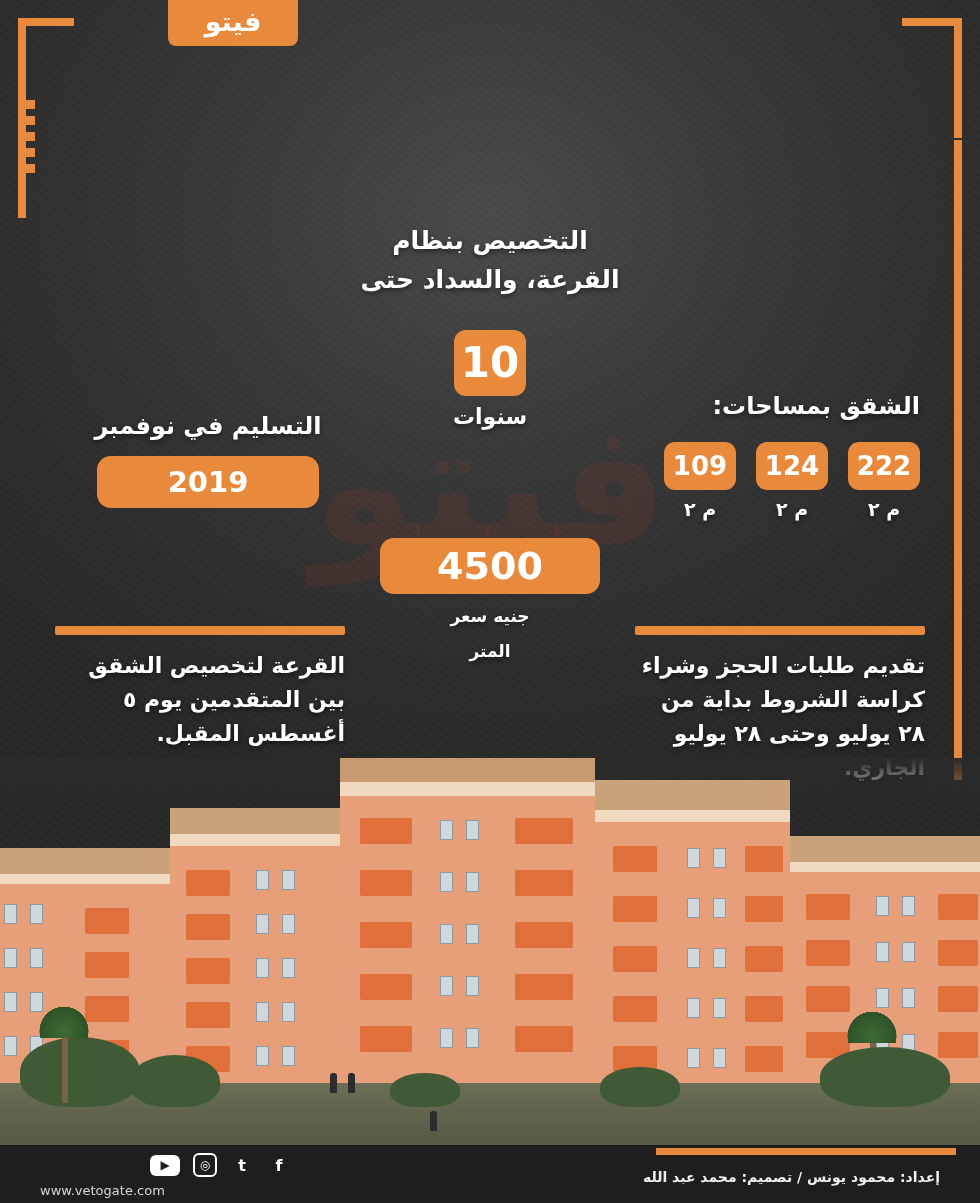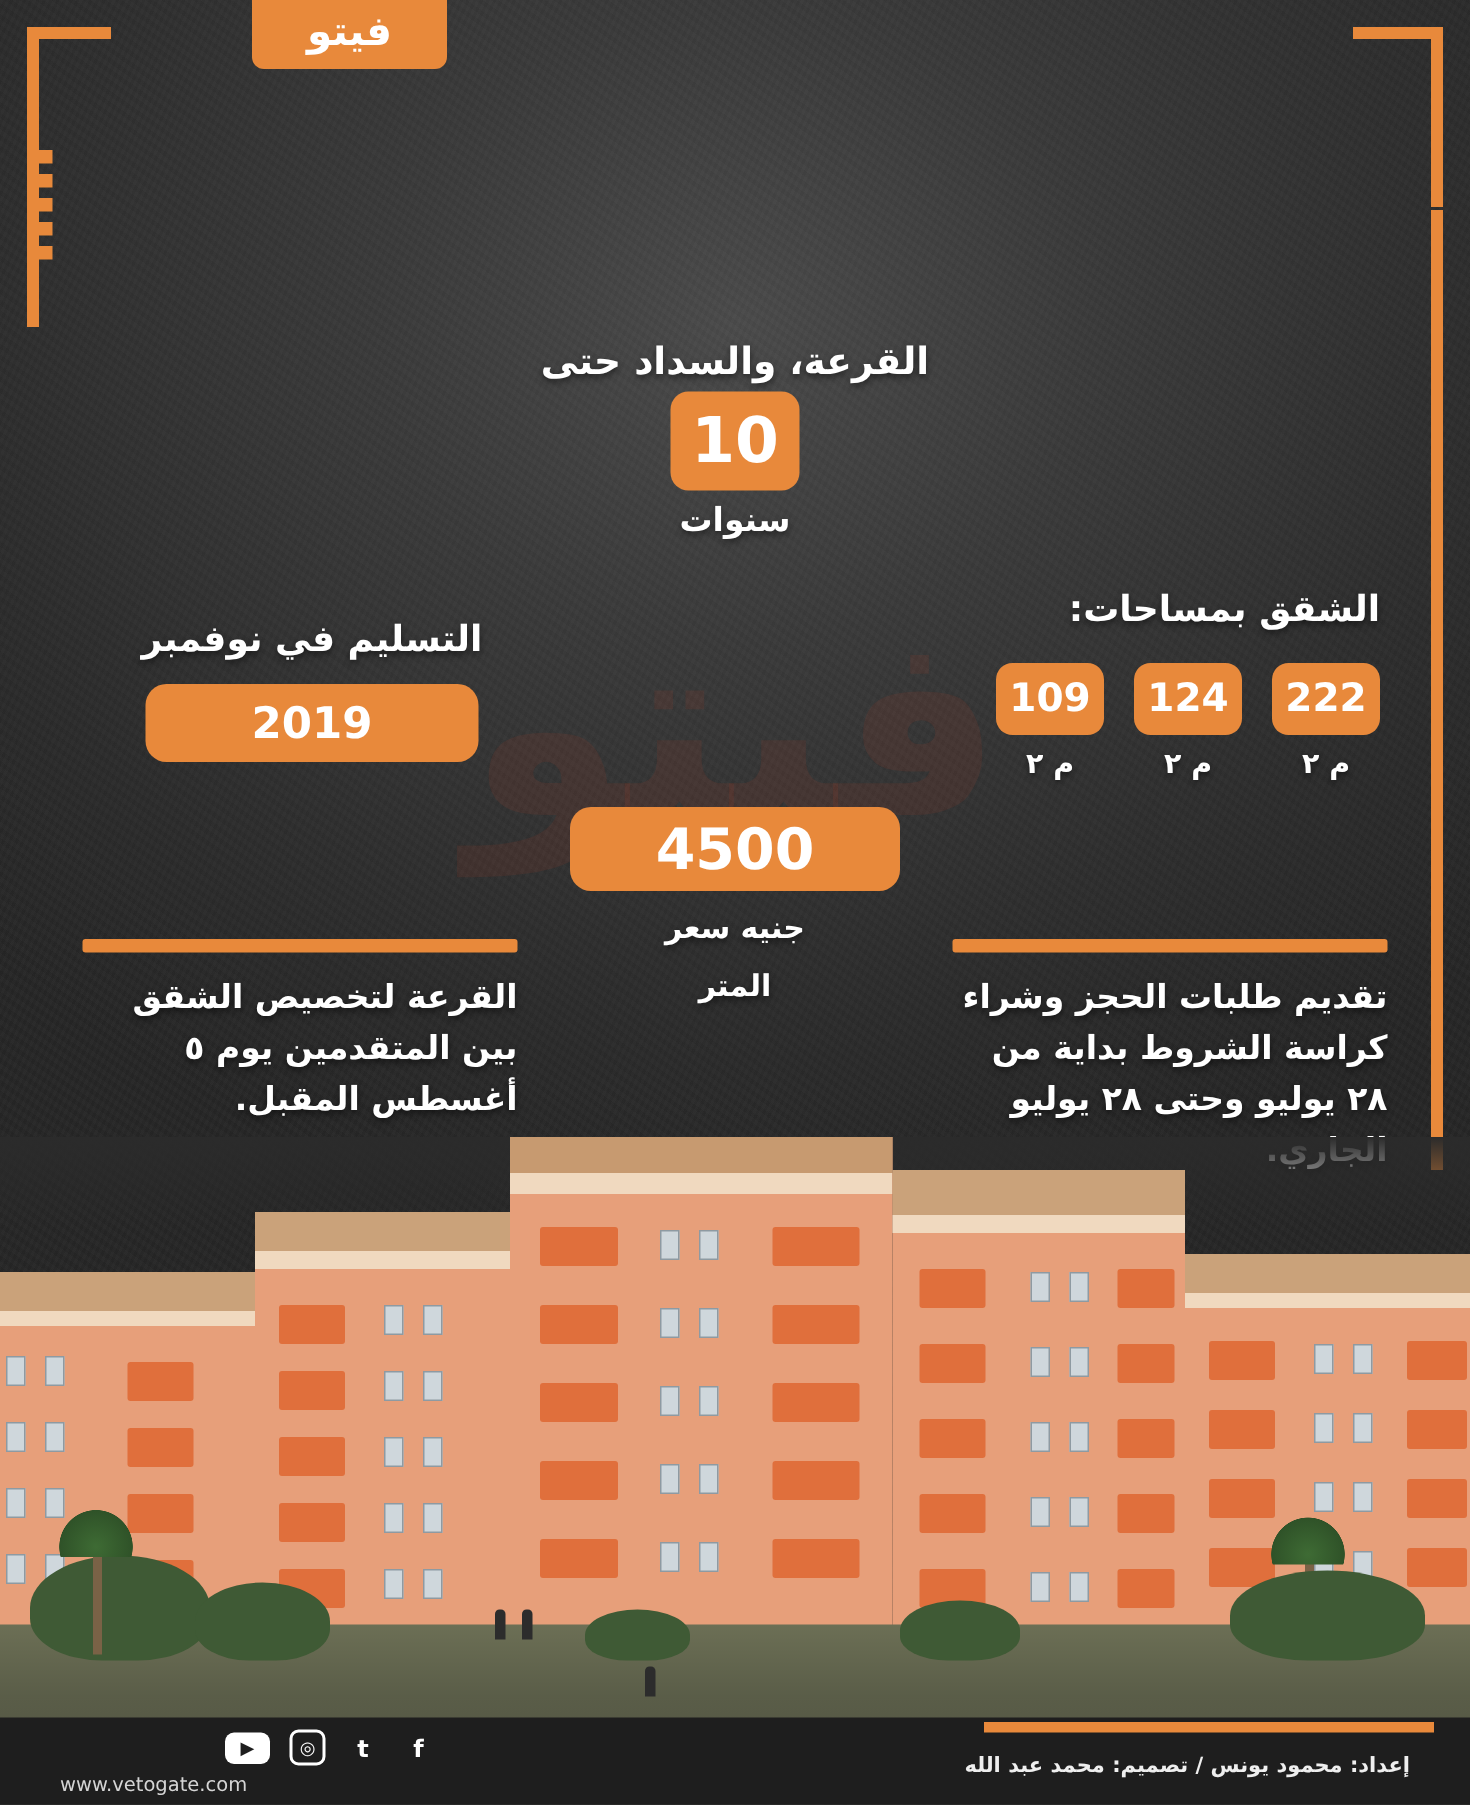--- a/index.html
+++ b/index.html
@@ -123,24 +123,24 @@
   }
   .pill {
     background: #e8893b;
     color: #fff;
     border-radius: 12px;
     display: inline-block;
     font-weight: bold;
     text-shadow: none;
   }
   .pill-10 {
-    width: 86px; height: 66px;
+    width: 72px; height: 66px;
     font-size: 42px;
     line-height: 66px;
-    margin-top: 0;
+    margin-top: 30px;
   }
   .label-years {
     color: #fff; font-size: 22px; font-weight: bold; margin-top: 8px;
     text-shadow: 0 2px 5px rgba(0,0,0,0.5);
   }
 
   
   .delivery {
     position: absolute; top: 392px; left: 78px;
     width: 260px;
@@ -188,21 +188,21 @@
   .price {
     position: absolute; top: 538px; left: 0; right: 0;
     text-align: center;
   }
   .pill-price {
     width: 220px; height: 56px;
     font-size: 38px; line-height: 56px;
     border-radius: 14px;
   }
   .price .cap {
-    color: #fff; font-size: 20px; font-weight: bold;
+    color: #fff; font-size: 17px; font-weight: bold;
     line-height: 1.45; margin-top: 10px;
     text-shadow: 0 2px 5px rgba(0,0,0,0.5);
   }
 
   
   .note {
     position: absolute; top: 626px;
     width: 290px;
   }
   .note .bar {
@@ -335,20 +335,21 @@
       <span></span>
       <span></span>
   </div>
 
   <div class="logo">
     <span class="logo-text">فيتو</span>
   </div>
 
 
   <div class="center-block">
+    <div class="line">التخصيص بنظام</div>
     <div class="line">القرعة، والسداد حتى</div>
     <div class="pill pill-10">10</div>
     <div class="label-years">سنوات</div>
   </div>
 
   <div class="delivery">
     <div class="cap">التسليم في نوفمبر</div>
     <div class="pill pill-year">2019</div>
   </div>
 

